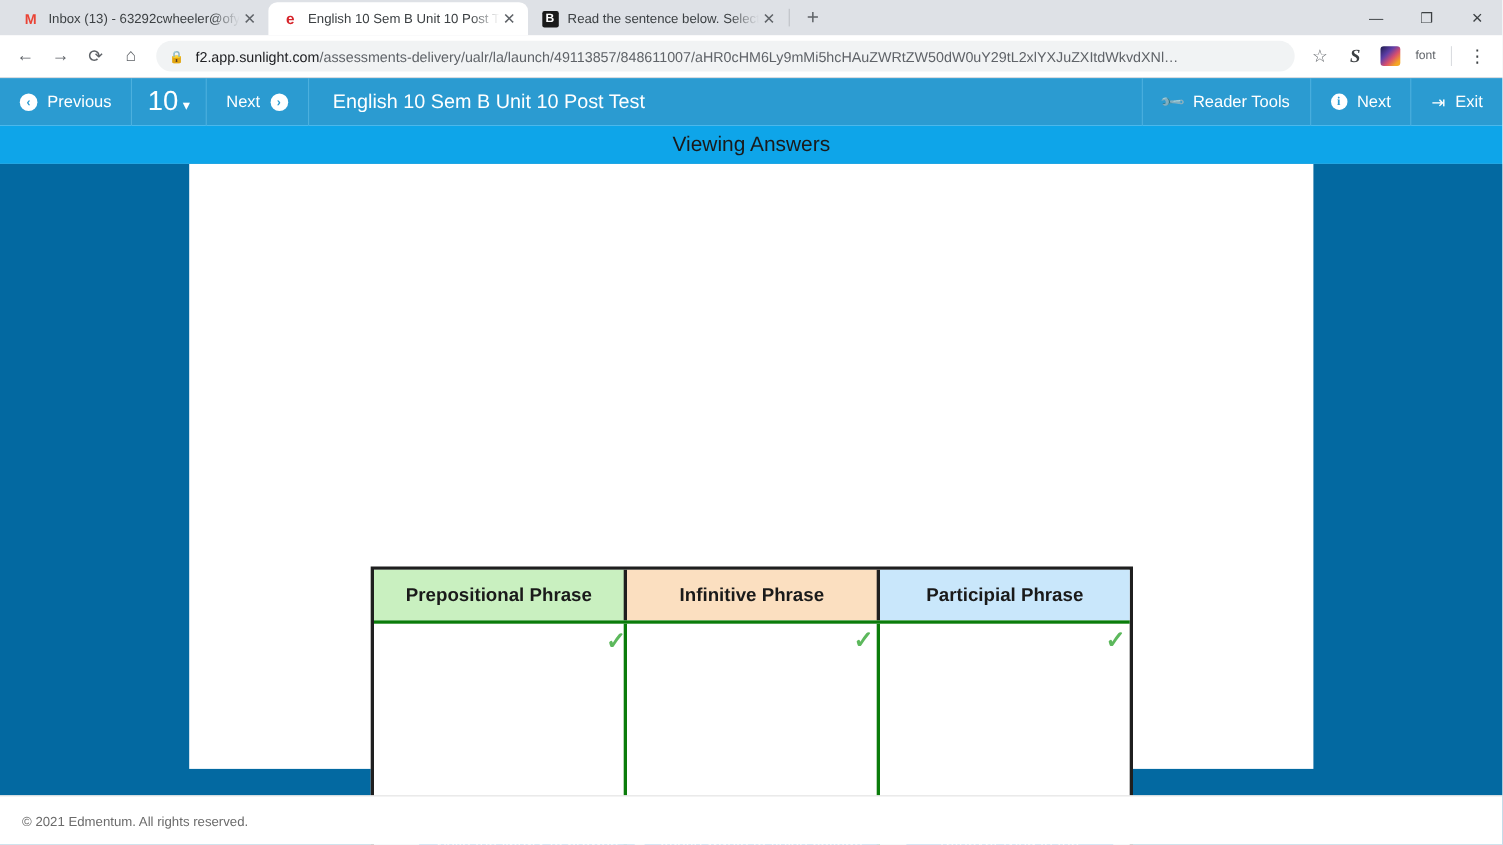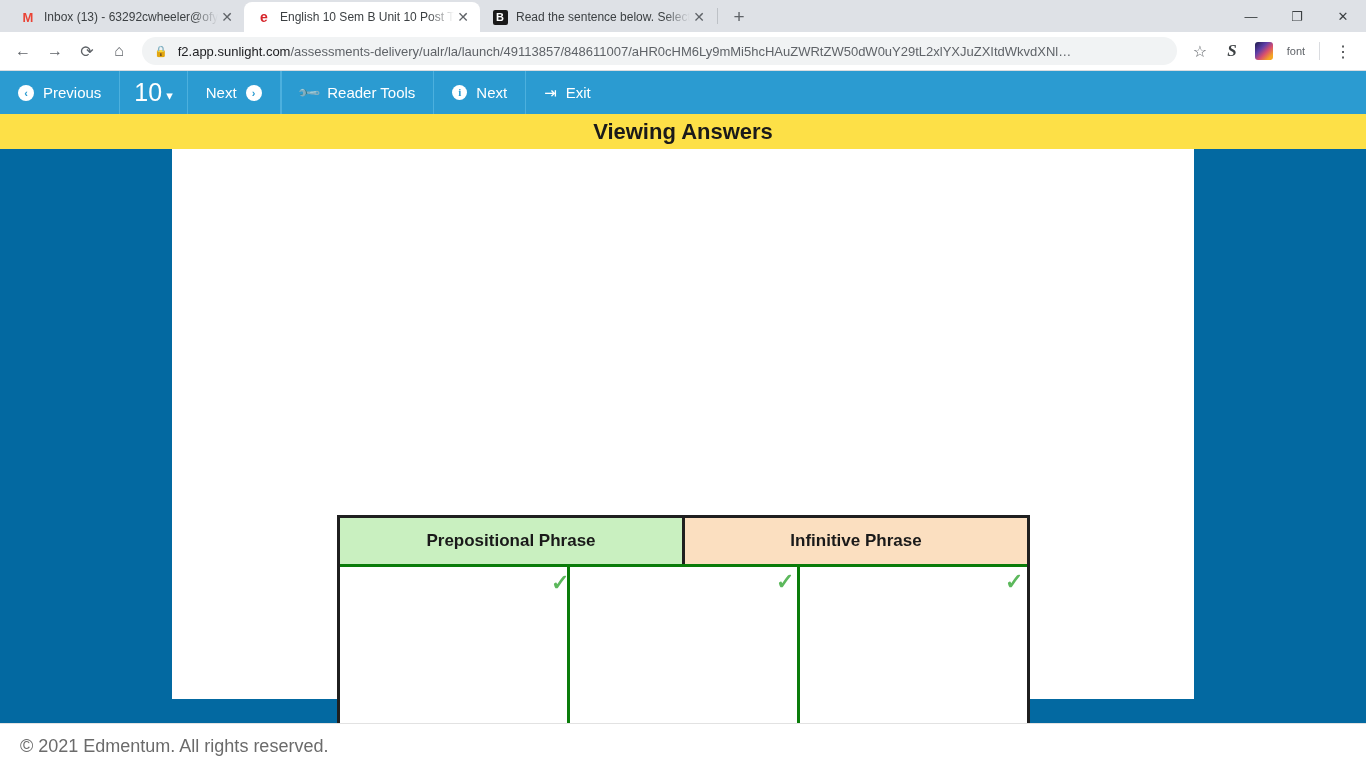--- a/index.html
+++ b/index.html
@@ -174,26 +174,25 @@
     width: 15px; height: 15px; border-radius: 50%;
     background: #ffffff; color: #2b9bd1;
     font-size: 11px; line-height: 15px; text-align: center;
     font-family: "Liberation Serif", serif; font-weight: bold;
     flex: 0 0 15px;
   }
   .wrench { font-size: 15px; transform: rotate(-45deg); display: inline-block; }
 
   .banner {
     height: 35px;
-    background: #fde047;
-    display: flex; align-items: center; justify-content: center;
-    font-size: 22px;
+    background: #0ea5e9;
+    display: flex; align-items: center; justify-content: center;
+    font-size: 19px;
     color: #1a1a1a;
     flex: 0 0 35px;
-    font-weight: bold;
   }
 
   .canvas {
     flex: 1 1 auto;
     background: #0369a1;
     position: relative;
     overflow: hidden;
   }
   .paper {
     position: absolute;
@@ -249,21 +248,21 @@
     line-height: 1;
   }
 
   .footer {
     position: absolute;
     left: 0; bottom: 0; width: 1366px; height: 46px;
     background: #ffffff;
     border-top: 1px solid #e2e2e2;
     display: flex; align-items: center;
     padding-left: 20px;
-    font-size: 18px;
+    font-size: 12px;
     color: #6b6b6b;
   }
 </style>
 </head>
 <body>
 
 <div class="browser-chrome">
 
   <div class="tabstrip">
 
@@ -332,20 +331,21 @@
       <span>Previous</span>
     </div>
     <div class="ab-qnum">
       <span>10</span>
       <span class="caret">▾</span>
     </div>
     <div class="ab-btn">
       <span>Next</span>
       <span class="circ-arrow">›</span>
     </div>
+    <div class="ab-title">English 10 Sem B Unit 10 Post Test</div>
 
     <div class="ab-right">
       <div class="ab-btn">
         <span class="wrench">🔧</span>
         <span>Reader Tools</span>
       </div>
       <div class="ab-btn">
         <span class="info-circ">i</span>
         <span>Next</span>
       </div>
@@ -359,20 +359,21 @@
   <div class="banner">Viewing Answers</div>
 
   <div class="canvas">
     <div class="paper"></div>
 
     <div class="match-table">
 
       <div class="mt-head">
         <div class="mt-head-cell" style="background:#c9f0c0">Prepositional Phrase</div>
         <div class="mt-head-cell" style="background:#fbdfc0">Infinitive Phrase</div>
+        <div class="mt-head-cell" style="background:#c9e7fb">Participial Phrase</div>
       </div>
 
       <div class="mt-body">
 
         <div class="mt-col">
           <div class="check" style="left:211px; top:5px;">✓</div>
           <div class="card c-bot" style="left:41px; width:196px;">Before class, Ava always visits the library to browse for new books.</div>
         </div>
 
         <div class="mt-col">

